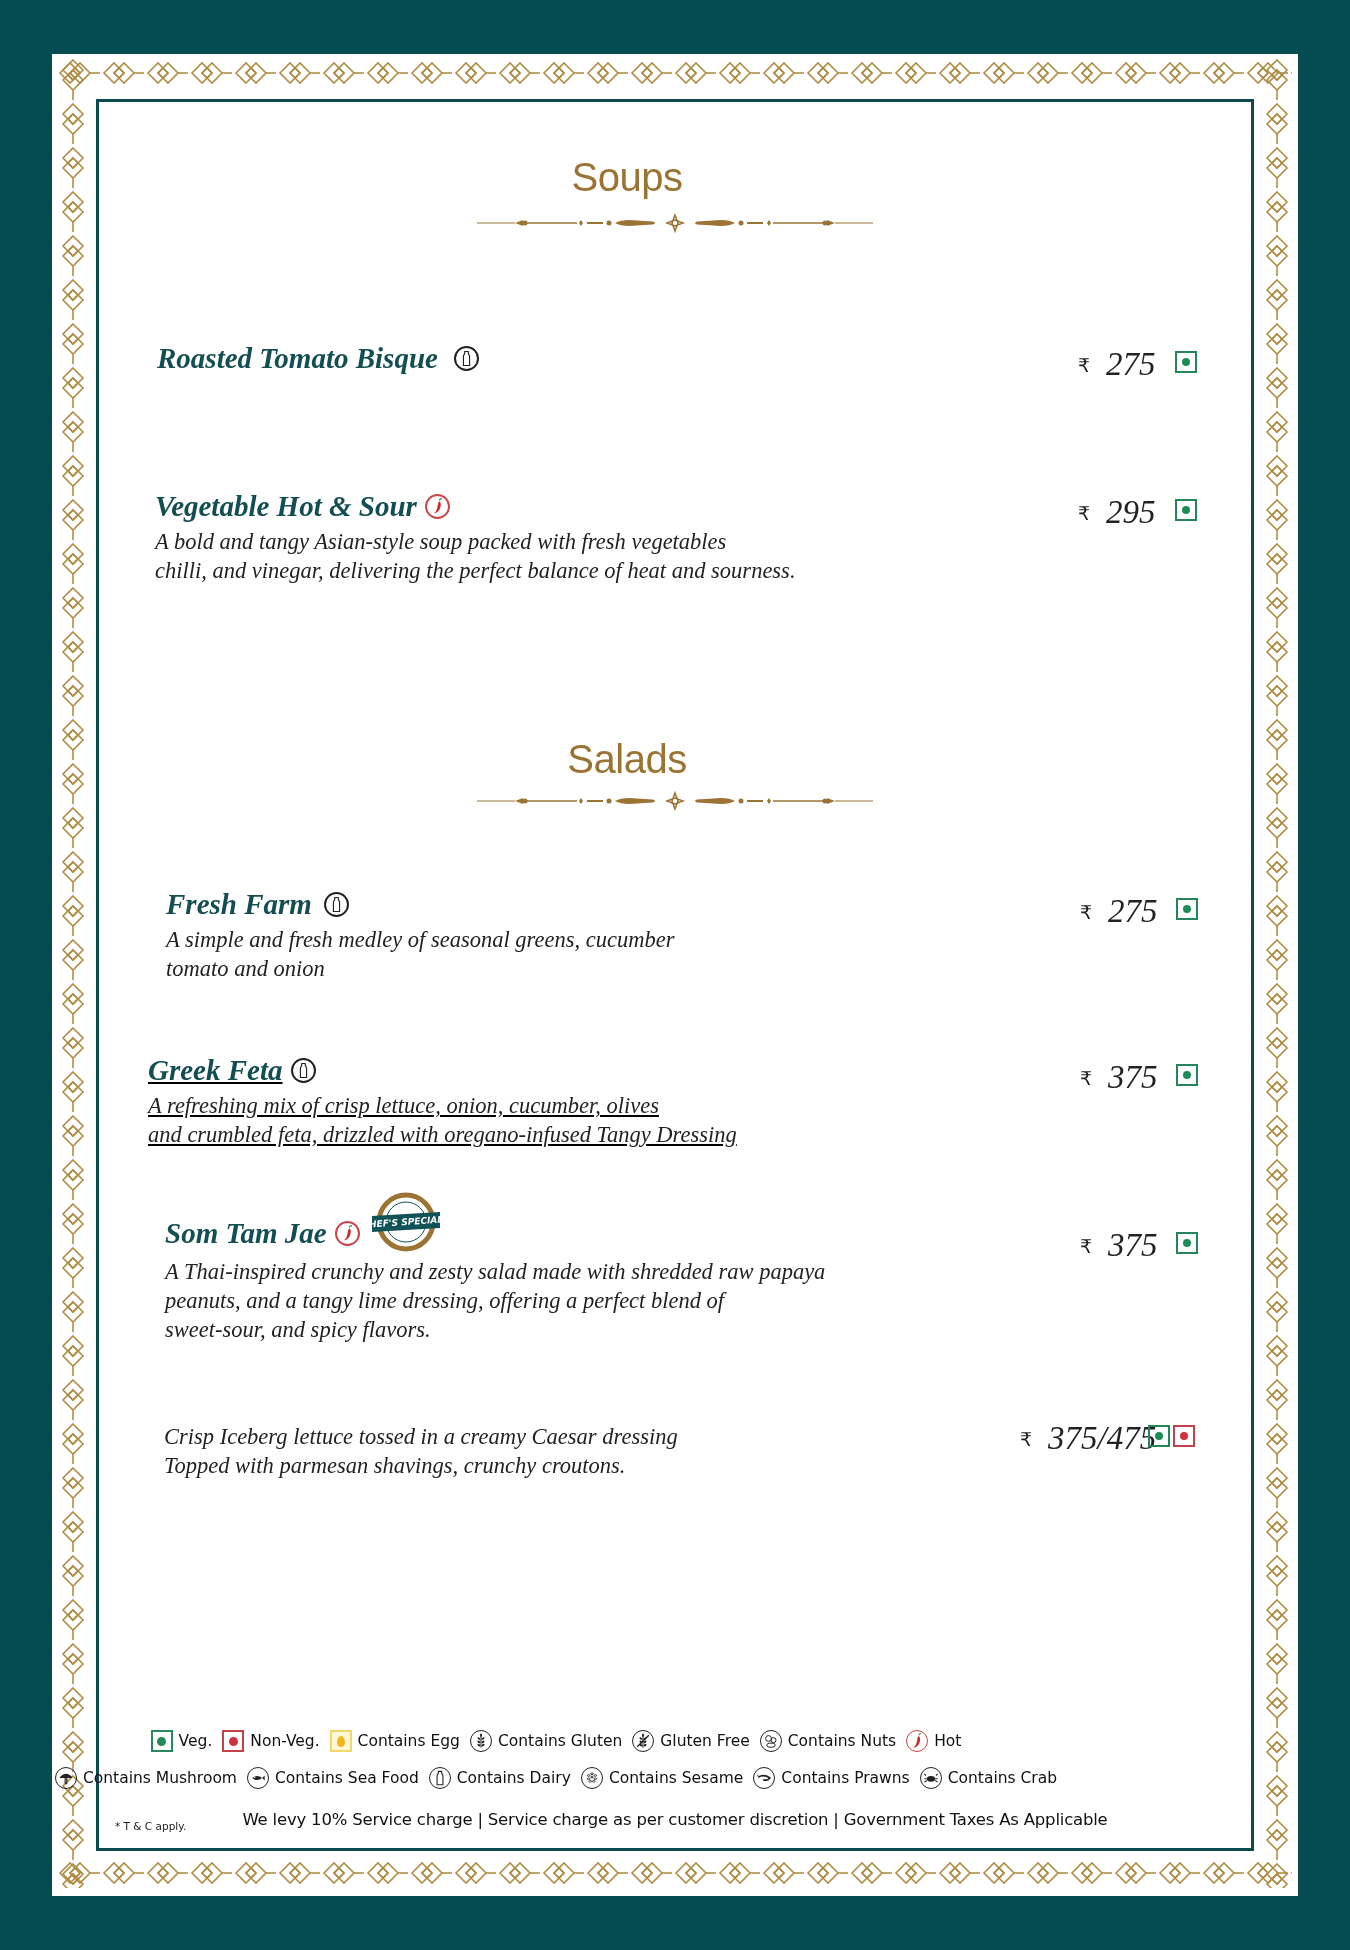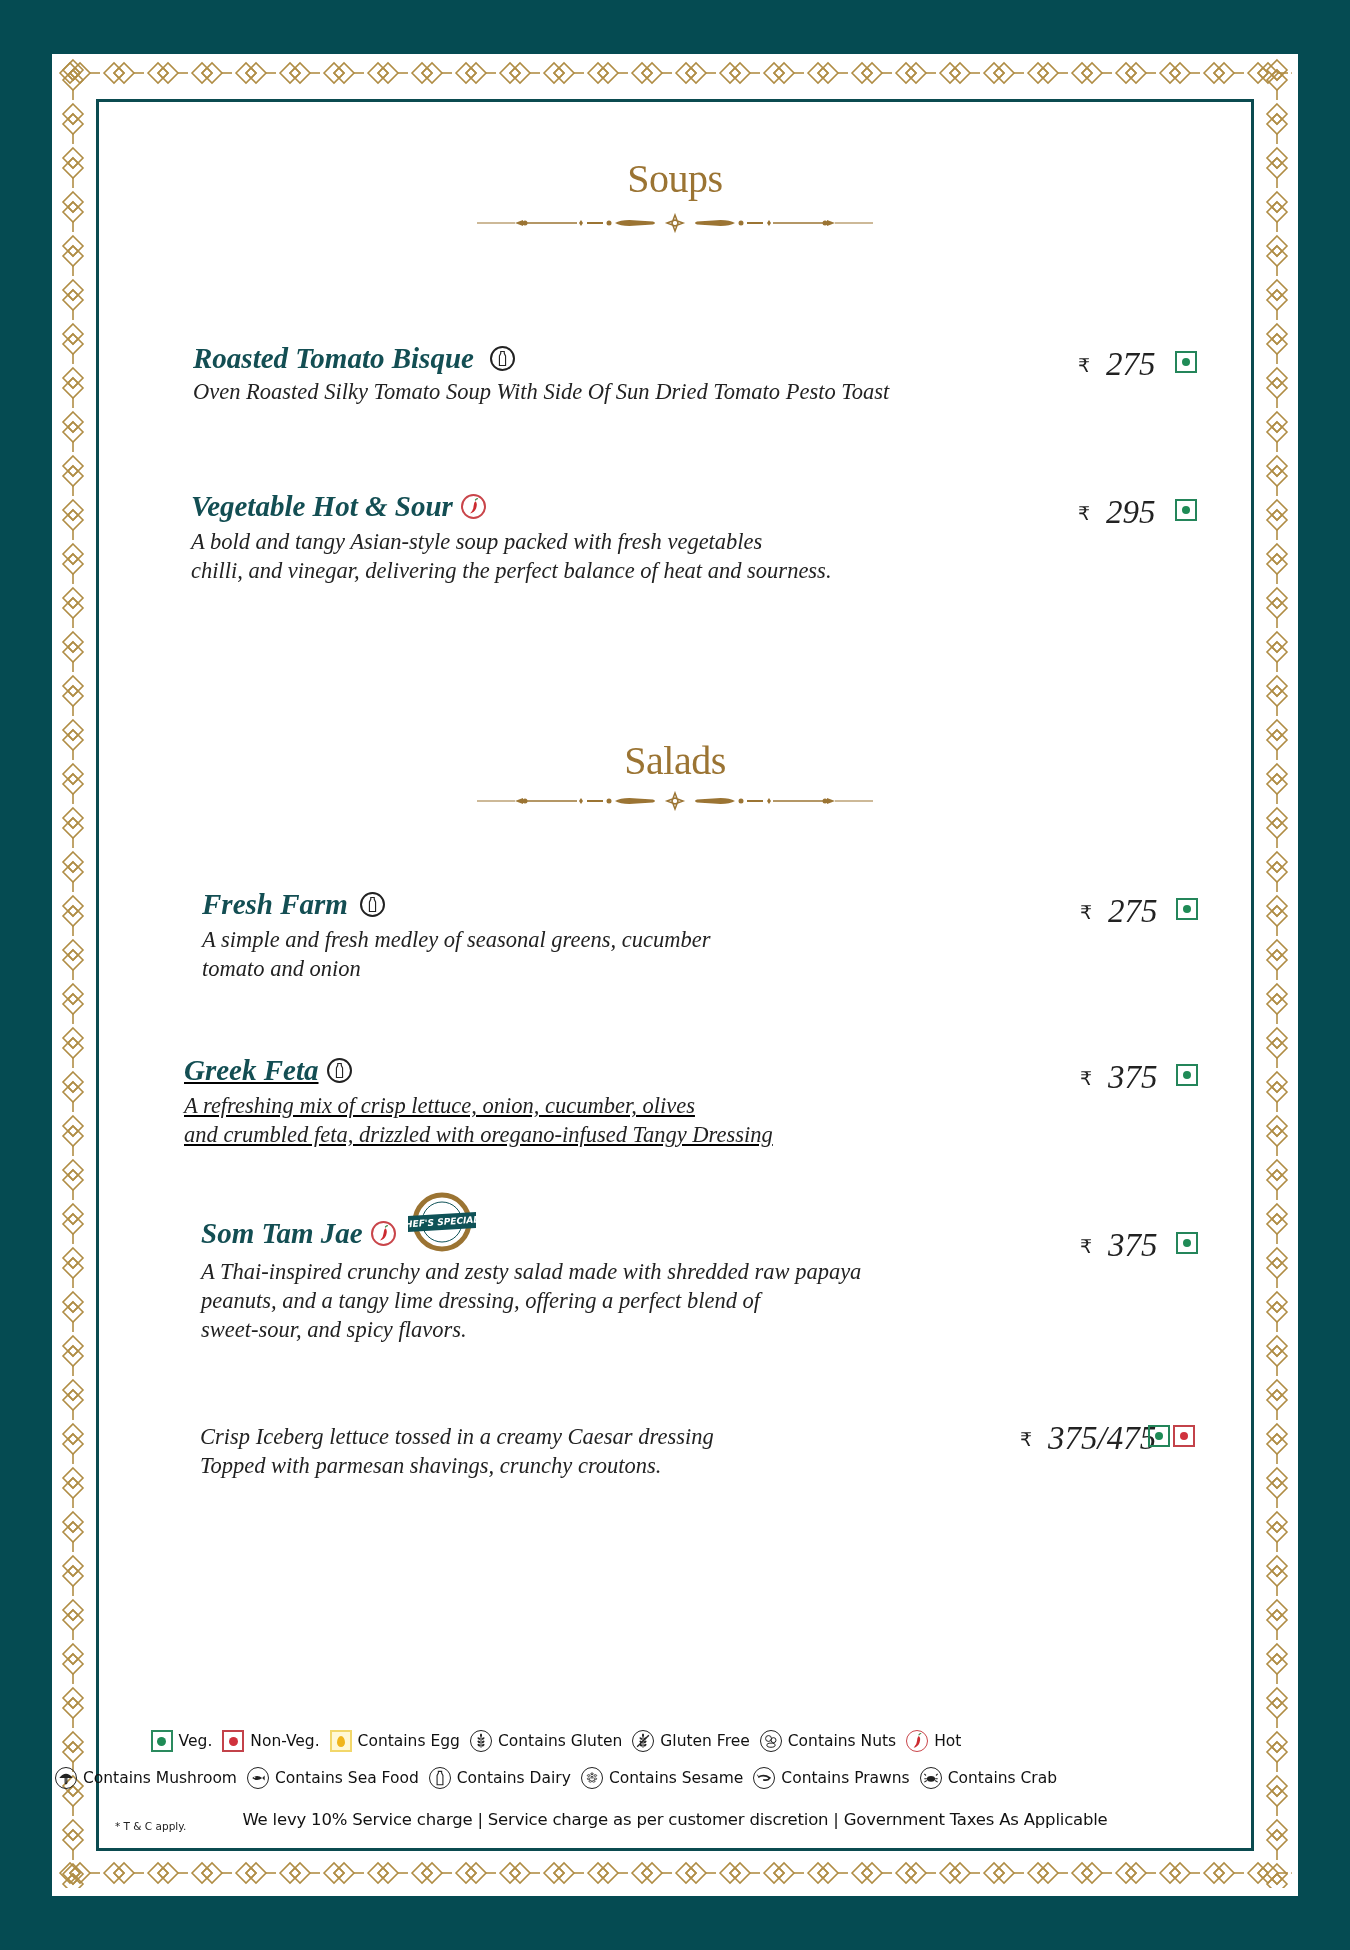--- a/index.html
+++ b/index.html
@@ -12,24 +12,24 @@
   .orn { position: absolute; }
   .orn-top, .orn-bottom { left: 58px; width: 1234px; height: 30px; }
   .orn-top { top: 58px; }
   .orn-bottom { top: 1858px; }
   .orn-left, .orn-right { top: 58px; width: 30px; height: 1830px; }
   .orn-left { left: 58px; }
   .orn-right { left: 1262px; }
 
   .inner-frame { position: absolute; left: 96px; top: 99px; width: 1158px; height: 1752px; border: 3px solid #0b4b50; }
 
-  .section-title { position: absolute; left: 0; width: 1350px; text-align: center; color: #9b7433; font-family: Liberation Serif, serif; font-size: 40px; letter-spacing: -0.5px; }
+  .section-title { position: absolute; left: 0; width: 1254px; text-align: center; color: #9b7433; font-family: Liberation Sans, sans-serif; font-size: 40px; letter-spacing: -0.5px; }
   .divider { position: absolute; left: 477px; width: 396px; height: 20px; }
 
-  .item { position: absolute; margin-left: 36px; }
+  .item { position: absolute; }
   .item-name { font-family: "Liberation Serif", serif; font-style: italic; font-weight: bold; color: #134e53; font-size: 29px; white-space: nowrap; display: flex; align-items: center; gap: 8px; }
   .item-desc { font-family: "Liberation Serif", serif; font-style: italic; color: #222; font-size: 22.5px; line-height: 29px; margin-top: 4px; white-space: pre-line; }
 
   .ico { display: inline-block; width: 25px; height: 25px; border: 2px solid #222; border-radius: 50%; position: relative; }
   .ico svg { position: absolute; left: 0; top: 0; width: 100%; height: 100%; }
   .ico.hot { border-color: #c9454a; }
 
   .badge { width: 72px; height: 60px; position: relative; margin-left: 2px; }
 
   .price { position: absolute; display: flex; align-items: center; font-family: "Liberation Serif", serif; }
@@ -183,21 +183,20 @@
 
 <div class="item" style="left:157px; top:342px;">
   <div class="item-name">
     <span>Roasted Tomato Bisque</span>
     <span class="ico" style="margin-left:8px;">
         <svg>
           <use href="#dairySym"></use>
         </svg>
       </span>
   </div>
-  <div class="item-desc" style="margin-top:2px;">Oven Roasted Silky Tomato Soup With Side Of Sun Dried Tomato Pesto Toast</div>
 </div>
 <div class="price" style="left:1078px; top:346px;">
   <span class="rupee">₹</span>
   <span class="amount">275</span>
 </div>
 <div class="vmark" style="left:1175px; top:351px;"></div>
 
 <div class="item" style="left:155px; top:490px;">
   <div class="item-name">
     <span>Vegetable Hot &amp; Sour</span>

